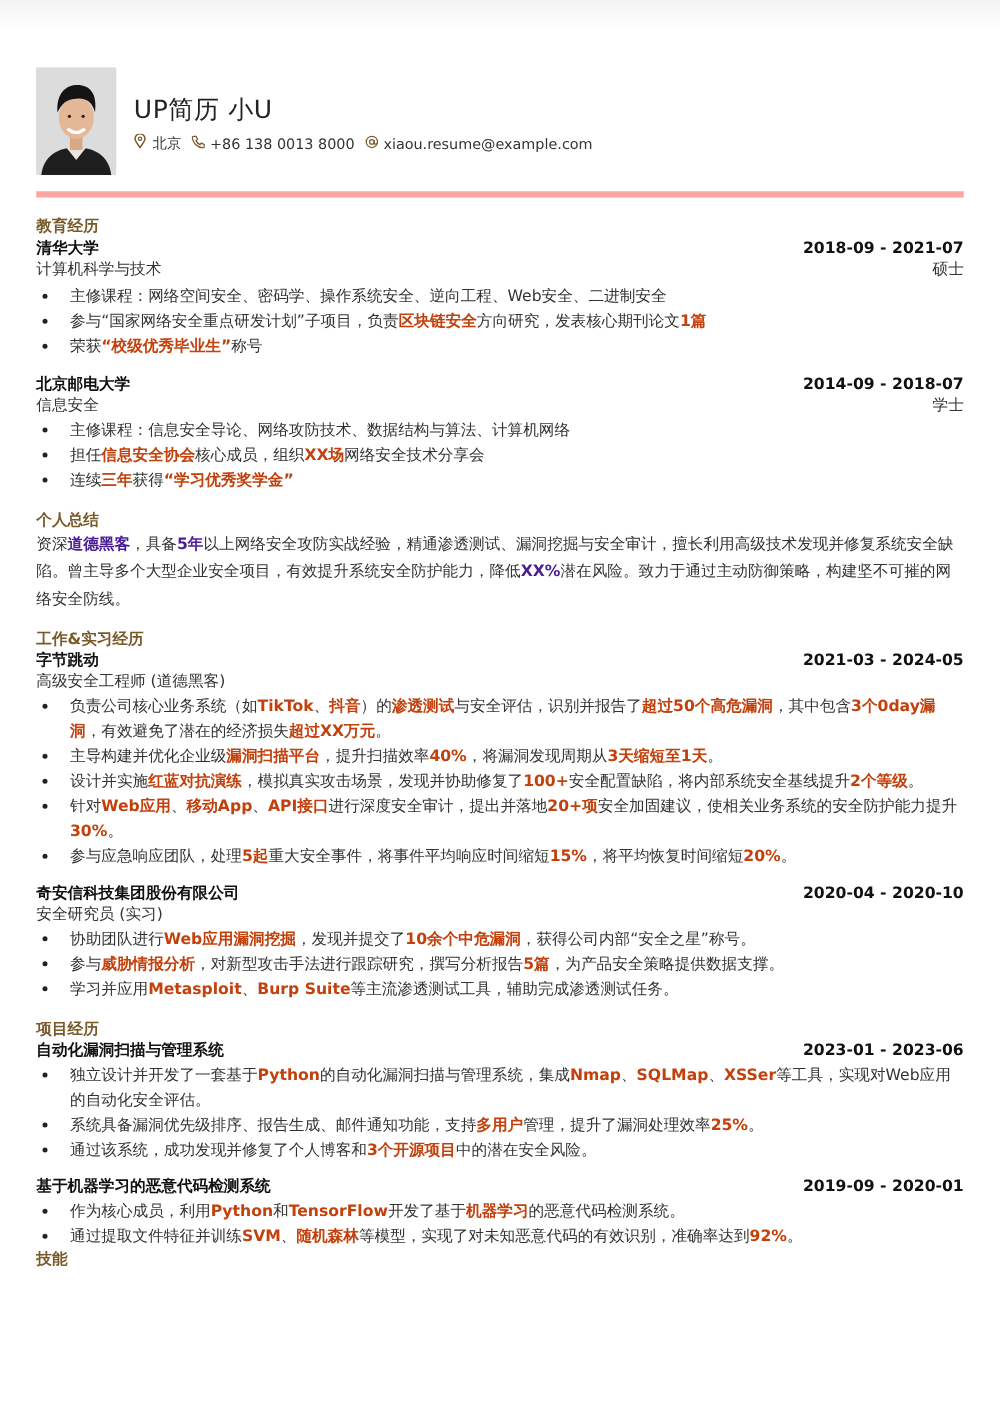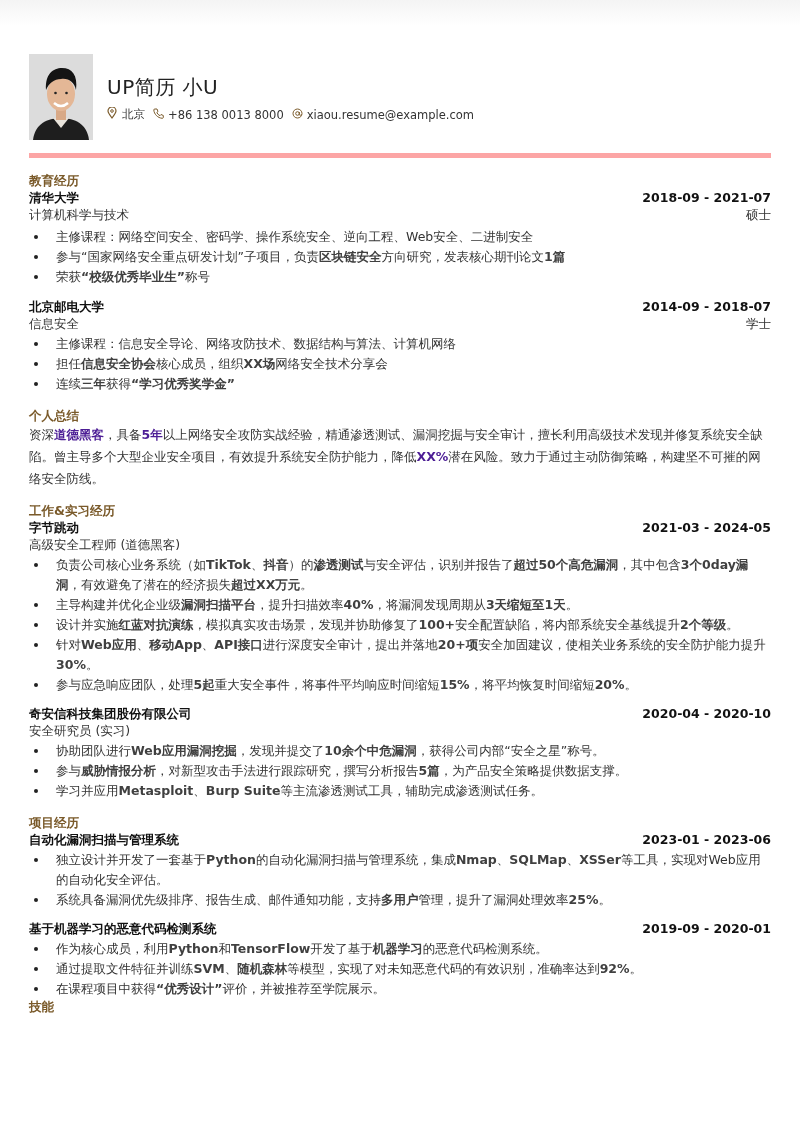--- a/index.html
+++ b/index.html
@@ -15,21 +15,21 @@
   .contacts .ci { display: flex; align-items: center; margin-right: 8px; }
   .contacts .ico { color: #7a5a2a; font-size: 11px; margin-right: 5px; width: 10px; text-align: center; }
   .section-title { font-weight: 700; color: #7a5a2a; font-size: 12.5px; height: 16px; line-height: 16px; }
   .row { display: flex; justify-content: space-between; height: 17px; line-height: 17px; }
   .org { font-weight: 700; color: #111; }
   .date { font-weight: 700; color: #111; font-size: 12.5px; }
   .sub { color: #333; }
   ul { list-style: none; }
   li { position: relative; padding-left: 27px; line-height: 20px; color: #333; }
   li::before { content: ""; position: absolute; left: 5px; top: 8px; width: 4px; height: 4px; background: #222; border-radius: 50%; }
-  li .b { font-weight: 700; color: #404040; }
+  li .b { font-weight: 700; color: #c2410c; }
   .para { line-height: 22px; color: #333; }
   .para .b { font-weight: 700; color: #4c1d95; }
 </style>
 </head>
 <body>
 
 <div class="topband"></div>
 
 <div class="page">
 
@@ -160,32 +160,32 @@
     <div class="section-title">项目经历</div>
 
     <div>
       <div class="row">
         <span class="org">自动化漏洞扫描与管理系统</span>
         <span class="date">2023-01 - 2023-06</span>
       </div>
       <ul style="margin-top:2px;">
           <li><span>独立设计并开发了一套基于</span><span class="b">Python</span><span>的自动化漏洞扫描与管理系统，集成</span><span class="b">Nmap</span><span>、</span><span class="b">SQLMap</span><span>、</span><span class="b">XSSer</span><span>等工具，实现对Web应用的自动化安全评估。</span></li>
           <li><span>系统具备漏洞优先级排序、报告生成、邮件通知功能，支持</span><span class="b">多用户</span><span>管理，提升了漏洞处理效率</span><span class="b">25%</span><span>。</span></li>
+          <li><span>通过该系统，成功发现并修复了个人博客和</span><span class="b">3个开源项目</span><span>中的潜在安全风险。</span></li>
         </ul>
     </div>
 
     <div style="margin-top:10px;">
       <div class="row">
         <span class="org">基于机器学习的恶意代码检测系统</span>
         <span class="date">2019-09 - 2020-01</span>
       </div>
       <ul style="margin-top:2px;">
           <li><span>作为核心成员，利用</span><span class="b">Python</span><span>和</span><span class="b">TensorFlow</span><span>开发了基于</span><span class="b">机器学习</span><span>的恶意代码检测系统。</span></li>
           <li><span>通过提取文件特征并训练</span><span class="b">SVM</span><span>、</span><span class="b">随机森林</span><span>等模型，实现了对未知恶意代码的有效识别，准确率达到</span><span class="b">92%</span><span>。</span></li>
-          <li><span>在课程项目中获得</span><span class="b">“优秀设计”</span><span>评价，并被推荐至学院展示。</span></li>
         </ul>
     </div>
   </div>
 
   <div style="">
     <div class="section-title">技能</div>
   </div>
 
 </div>
 

